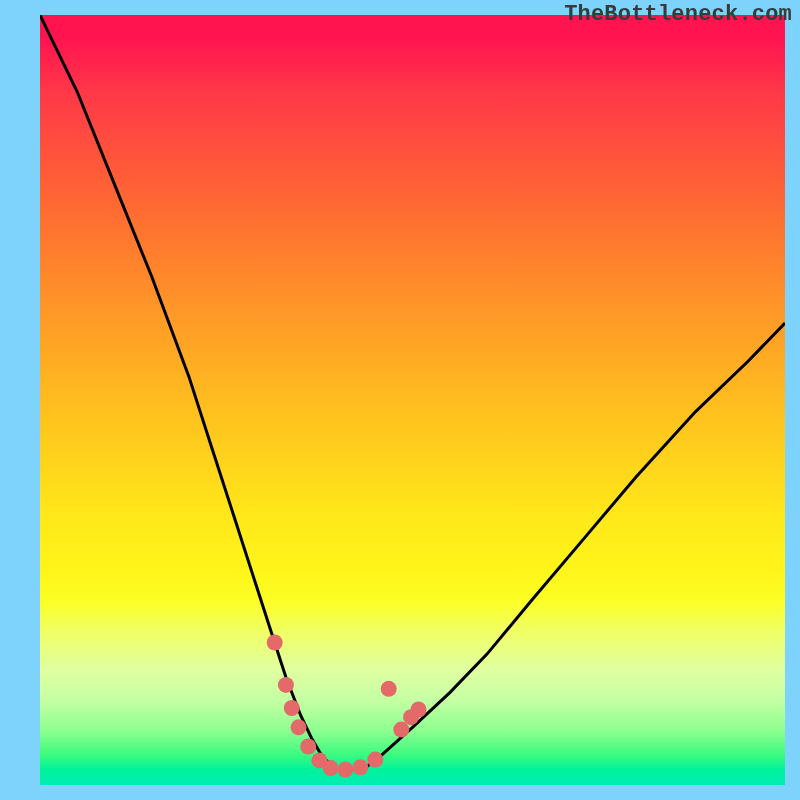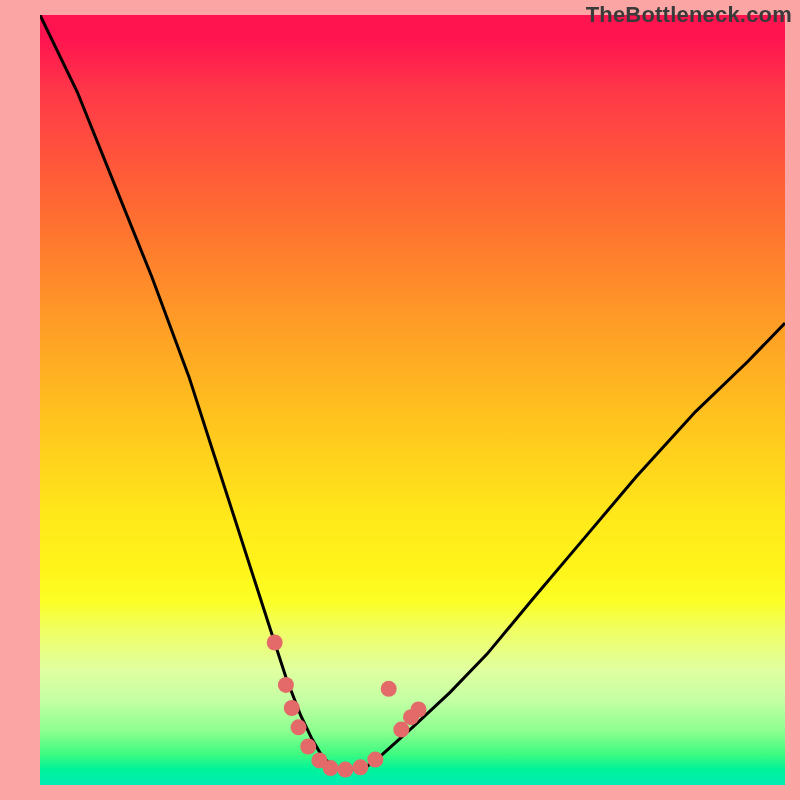--- a/index.html
+++ b/index.html
@@ -8,21 +8,22 @@
     background: #000;
     width: 800px;
     height: 800px;
     overflow: hidden;
     font-family: Arial, Helvetica, sans-serif;
   }
   .frame {
     position: relative;
     width: 800px;
     height: 800px;
-    background: #fca5a5;
+    background: #7dd3fc;
+    font-family: Liberation Mono, monospace;
   }
   .plot-area {
     position: absolute;
     left: 40px;
     top: 15px;
     width: 745px;
     height: 770px;
     background: linear-gradient(to bottom,
       #ff1450 0%,
       #ff1450 3%,

